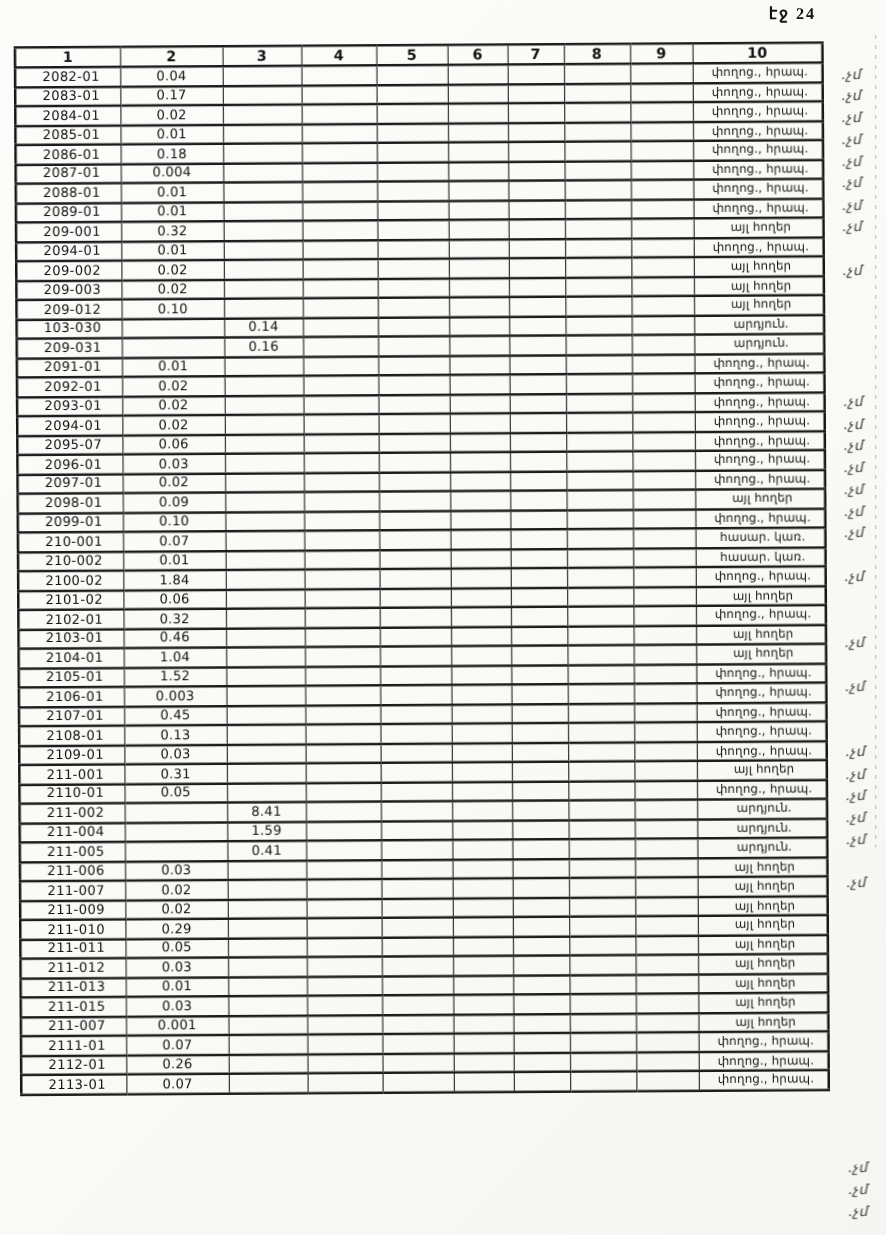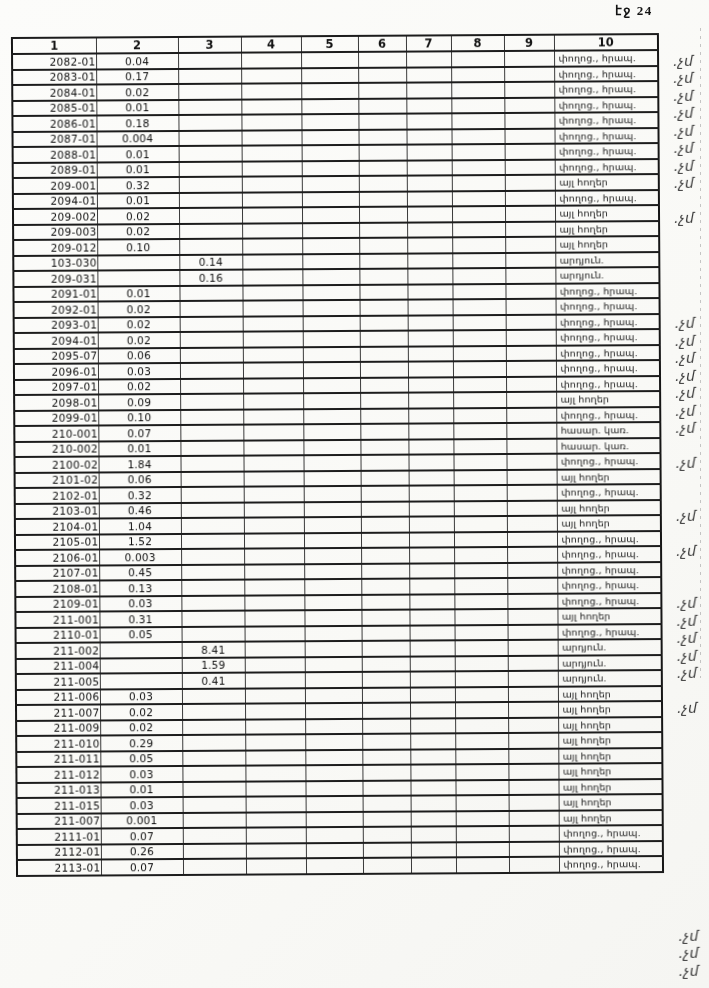--- a/index.html
+++ b/index.html
@@ -27,26 +27,26 @@
     border-top:2px solid #202020;border-bottom:2px solid #202020;
     overflow:hidden;white-space:nowrap;padding:0;
     font-family:"DejaVu Sans",sans-serif;
   }
   .data-table{border:2px solid #1a1a1a;}
   thead th{
     height:14px;font-size:11.5px;font-weight:bold;text-align:center;
     color:#161616;
   }
   tbody td{height:13.5px;}
-  td.code{text-align:right;padding-left:5px;font-size:10.5px;letter-spacing:.3px;color:#141414;}
+  td.code{text-align:center;padding-left:5px;font-size:10.5px;letter-spacing:.3px;color:#141414;}
   td.val{text-align:center;font-size:10.5px;letter-spacing:.2px;color:#141414;}
-  td.use{text-align:left;padding-left:4px;font-size:9.5px;color:#1a1a1a;letter-spacing:.1px;}
+  td.use{text-align:center;padding-left:4px;font-size:9.5px;color:#1a1a1a;letter-spacing:.1px;}
   .margin-notes{position:absolute;left:652px;top:0;width:44px;height:100%;}
   .note{
-    position:absolute;left:10px;font-size:14px;font-style:italic;
+    position:absolute;left:10px;font-size:11px;font-style:italic;
     color:#3c3c3c;letter-spacing:.5px;font-family:"DejaVu Sans",sans-serif;
   }
   .edge-line{
     position:absolute;left:700px;top:28px;width:1px;height:650px;opacity:.55;
     background:repeating-linear-gradient(#9a9a9a 0 3px,transparent 3px 8px);
   }
 </style>
 </head>
 <body>
 

